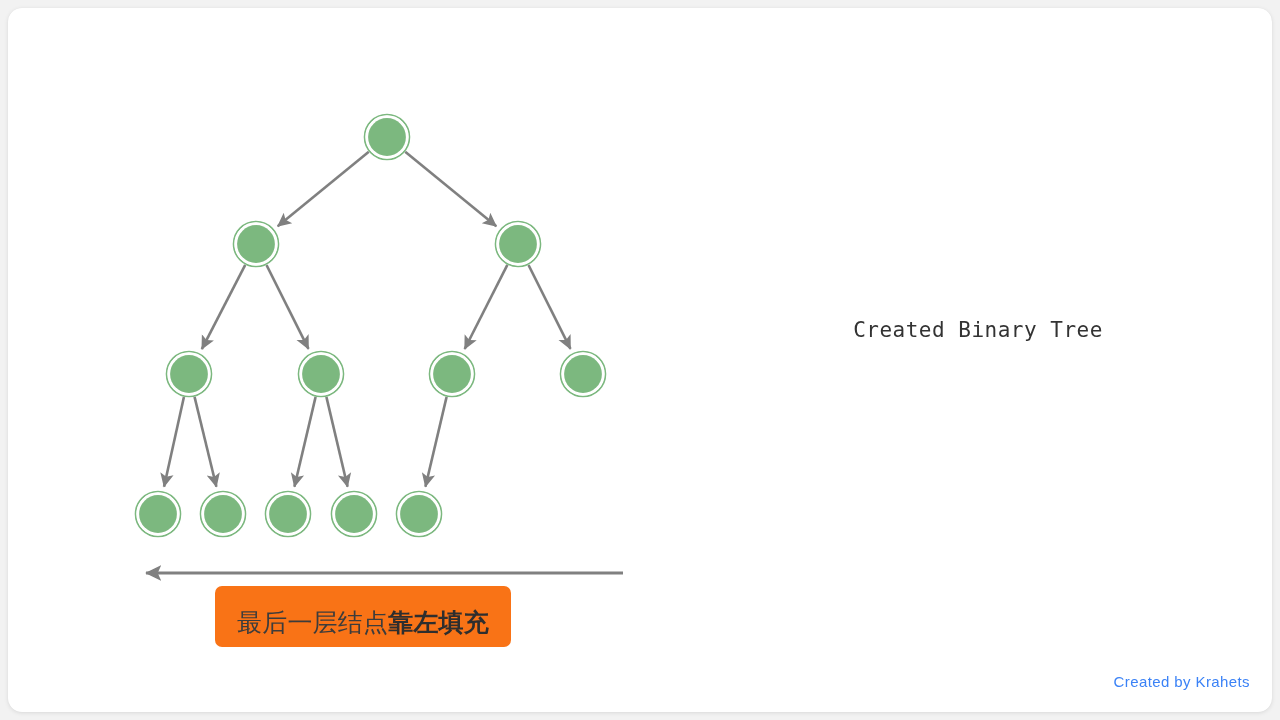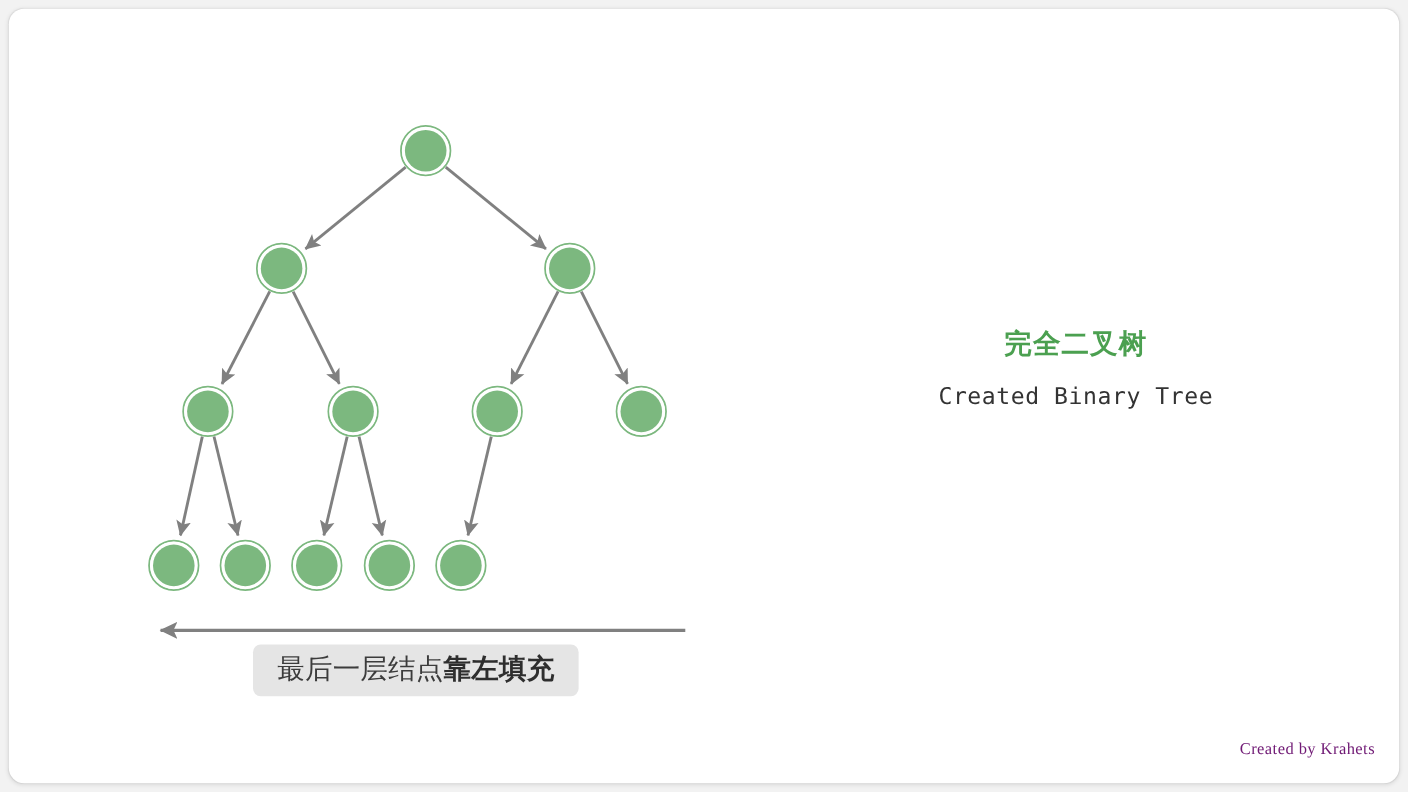--- a/index.html
+++ b/index.html
@@ -33,25 +33,25 @@
   }
   #diagram {
     position: absolute;
     left: 0;
     top: 0;
     width: 1264px;
     height: 704px;
   }
   .caption-chip {
     position: absolute;
-    left: 222px;
+    left: 207px;
     top: 578px;
-    background: #e5e5e5;
+    background: #f97316;
     border-radius: 7px;
-    padding: 10px 22px 12px 22px;
+    padding: 24px 22px 12px 22px;
     font-family: "Liberation Sans", sans-serif;
     font-size: 25px;
     line-height: 1.0;
     color: #3c3c3c;
     white-space: nowrap;
     letter-spacing: 0.2px;
   }
   .caption-chip .cap-bold {
     font-weight: bold;
     color: #2e2e2e;
@@ -80,23 +80,23 @@
     font-size: 21px;
     font-weight: normal;
     color: #333333;
     letter-spacing: 0.5px;
     line-height: 1.2;
   }
   #footer-credit {
     position: absolute;
     right: 22px;
     bottom: 22px;
-    font-family: Liberation Serif, serif;
+    font-family: Liberation Sans, sans-serif;
     font-size: 15px;
-    color: #701a75;
+    color: #3b82f6;
     letter-spacing: 0.4px;
     margin-left: 32px;
   }
 </style>
 </head>
 <body>
 
 <div id="stage">
   <div id="card">
 
@@ -189,20 +189,19 @@
       <g>
         <line id="dir-arrow-line" x1="615" y1="565" x2="138" y2="565" stroke="#808080" stroke-width="3" marker-end="url(#arrowhead-flat)"></line>
       </g>
     </svg>
 
     <div class="caption-chip">
       <span class="cap-normal">最后一层结点</span><span class="cap-bold">靠左填充</span>
     </div>
 
     <div id="title-block">
-      <div id="title-cn">完全二叉树</div>
       <div id="title-en">Created Binary Tree</div>
     </div>
 
     <div id="footer-credit">Created by Krahets</div>
 
   </div>
 </div>
 
 </body></html>

